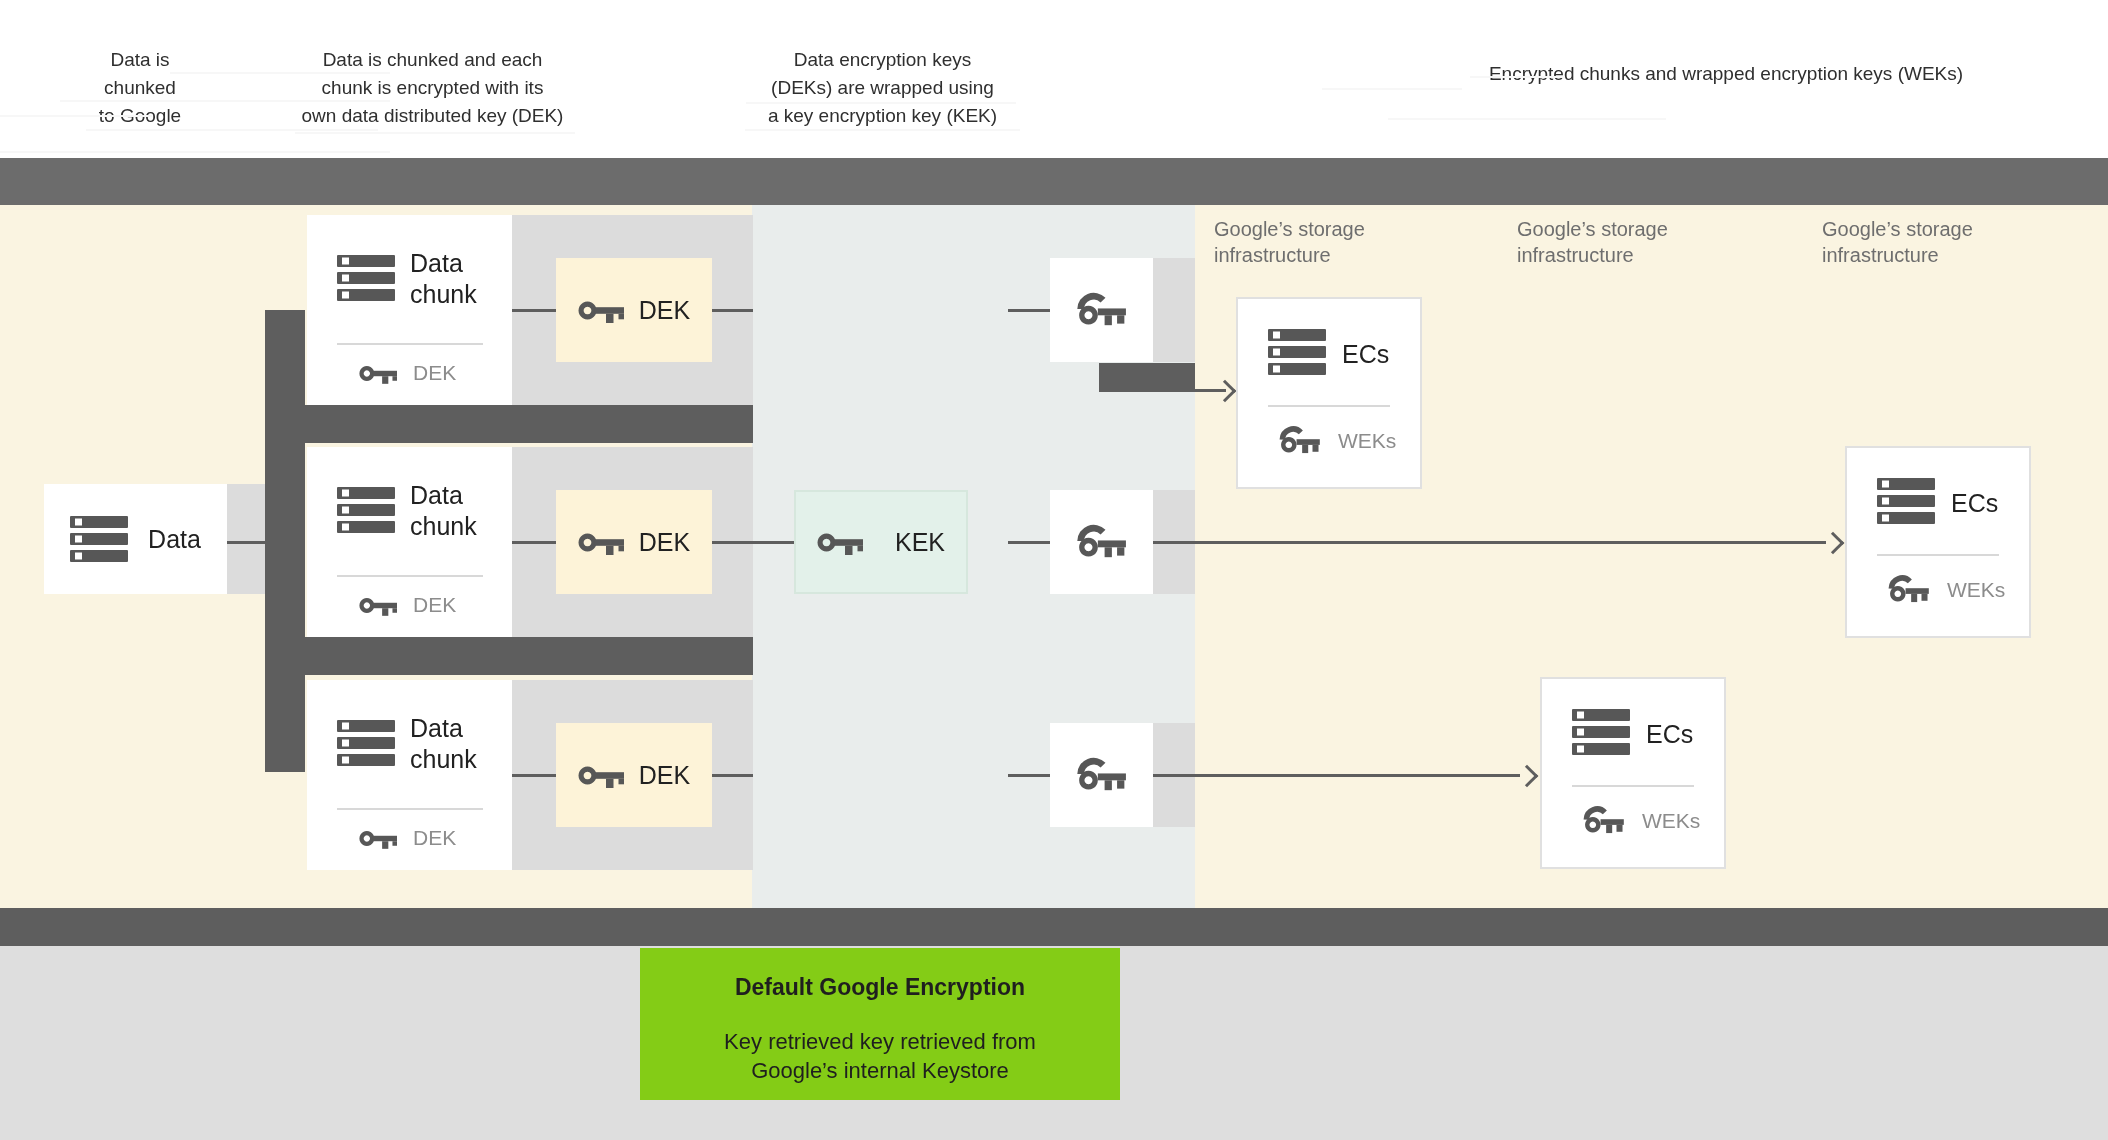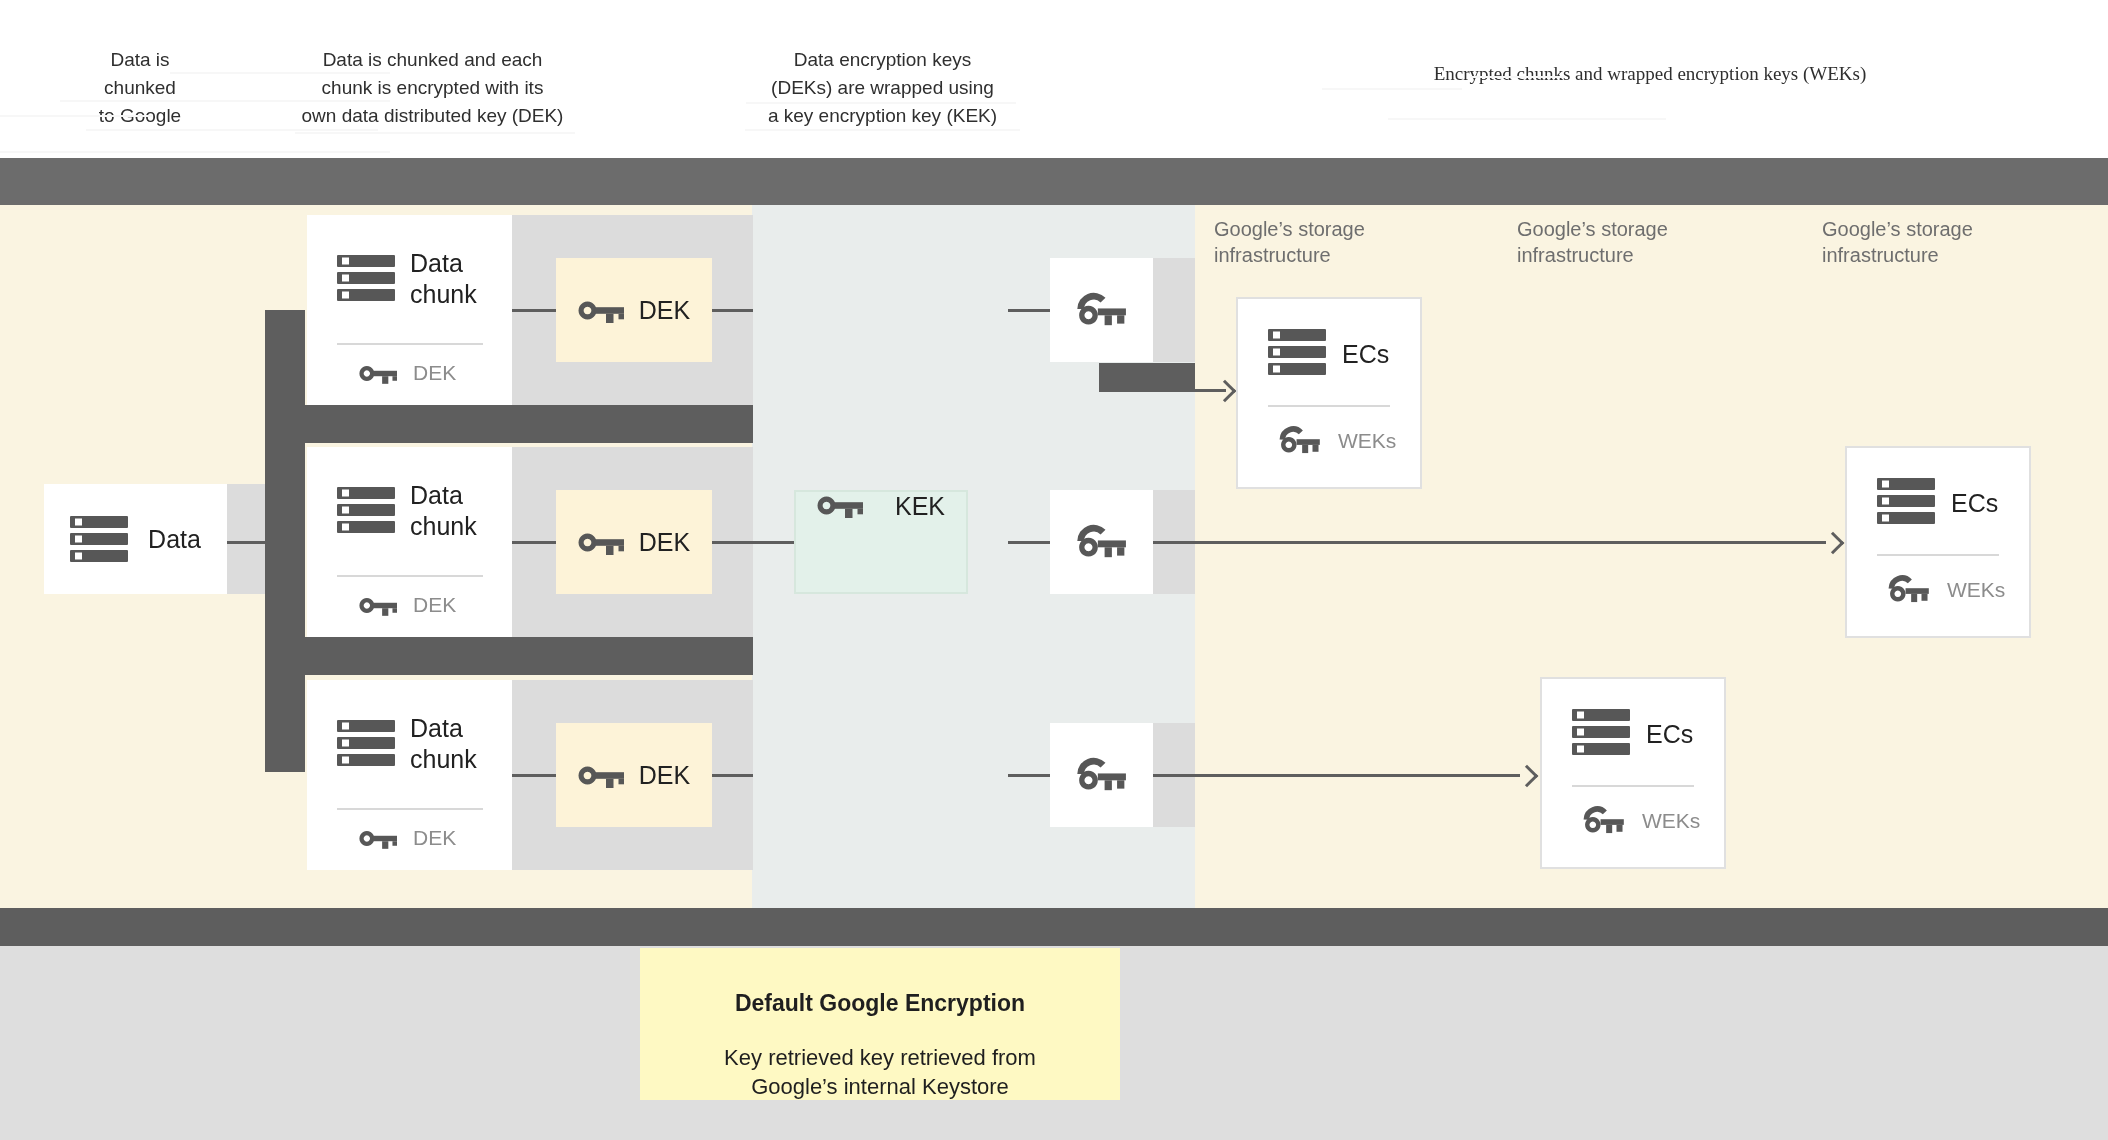--- a/index.html
+++ b/index.html
@@ -21,36 +21,36 @@
   
   .abs{position:absolute;}
   .card{position:absolute;background:#ffffff;}
   .strip{position:absolute;background:#dcdcdc;}
   .darkbar{position:absolute;background:#5e5e5e;}
   .hline{position:absolute;height:3px;background:#5e5e5e;}
   .chev{position:absolute;width:13px;height:13px;border-top:3px solid #5e5e5e;border-right:3px solid #5e5e5e;transform:rotate(45deg);}
 
   .dekbox{position:absolute;background:#fdf3d8;display:flex;align-items:center;justify-content:center;gap:15px;}
   .kekbox{position:absolute;background:#e3f1ea;border:2px solid #d6e7dd;box-sizing:border-box;
-          display:flex;justify-content:center;gap:32px;}
+          display:flex;align-items:center;justify-content:center;gap:32px;}
   .keysq{position:absolute;background:#fff;display:flex;align-items:center;justify-content:center;}
   .boxlabel{font-size:25px;color:#212121;}
 
   .entity-title{position:absolute;font-size:25px;line-height:31px;color:#212121;}
   .divider{position:absolute;height:2px;background:#d8d8d8;}
   .keyrow{position:absolute;display:flex;align-items:center;gap:16px;}
   .keyrow .gl{font-size:21px;color:#8c8c8c;}
 
   .infra{position:absolute;font-size:20px;line-height:26px;color:#6e6e6e;}
 
   .datacard{display:flex;align-items:center;justify-content:center;gap:20px;}
 
   
-  .caption{position:absolute;left:640px;top:2px;width:480px;height:152px;background:#fef9c3;
-           text-align:center;box-sizing:border-box;padding-top:42px;color:#1f1f1f;}
+  .caption{position:absolute;left:640px;top:2px;width:480px;height:152px;background:#84cc16;
+           text-align:center;box-sizing:border-box;padding-top:26px;color:#1f1f1f;}
   .caption .t{font-size:23px;font-weight:bold;margin-bottom:26px;}
   .caption .b{font-size:22px;line-height:29px;}
 
   svg{display:block;}
 </style>
 </head>
 <body>
 
 <div id="stage">
 
@@ -63,21 +63,21 @@
     <div class="step" style="left:285px;top:46px;width:295px;">
       <div>Data is chunked and each</div>
       <div>chunk is encrypted with its</div>
       <div>own data distributed key (DEK)</div>
     </div>
     <div class="step" style="left:735px;top:46px;width:295px;">
       <div>Data encryption keys</div>
       <div>(DEKs) are wrapped using</div>
       <div>a key encryption key (KEK)</div>
     </div>
-    <div class="step" style="left:1310px;top:60px;width:680px;font-family:Liberation Serif, serif;">
+    <div class="step" style="left:1386px;top:60px;width:680px;">
       <div>Encrypted chunks and wrapped encryption keys (WEKs)</div>
     </div>
 
     <div class="streak" style="left:170px;top:72px;width:220px;"></div>
     <div class="streak" style="left:60px;top:100px;width:330px;"></div>
     <div class="streak" style="left:0;top:115px;width:152px;"></div>
     <div class="streak" style="left:86px;top:129px;width:292px;"></div>
     <div class="streak" style="left:295px;top:132px;width:280px;"></div>
     <div class="streak" style="left:746px;top:102px;width:270px;"></div>
     <div class="streak" style="left:745px;top:129px;width:275px;"></div>

